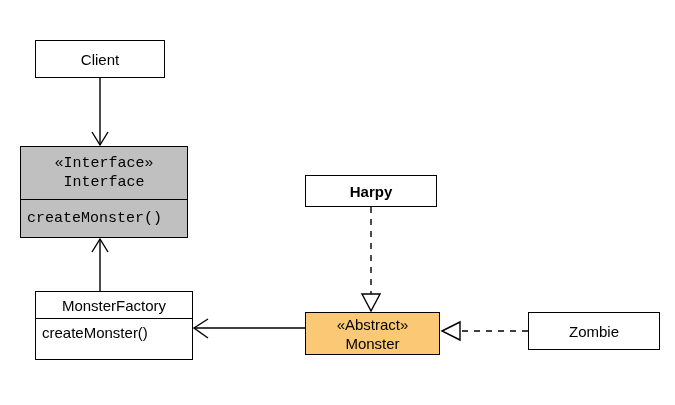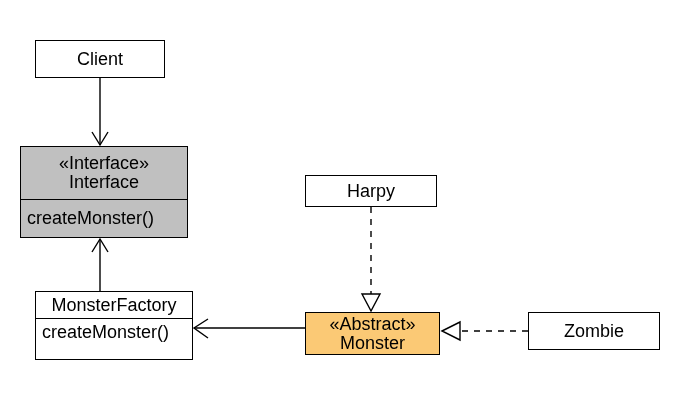--- a/index.html
+++ b/index.html
@@ -24,21 +24,21 @@
     flex-direction: column;
   }
   .compartment {
     box-sizing: border-box;
     display: flex;
     flex-direction: column;
     align-items: center;
     justify-content: center;
     text-align: center;
     color: #000000;
-    font-size: 18px;
+    font-size: 15px;
     line-height: 19px;
     white-space: nowrap;
   }
   .compartment.divided {
     border-top: 1px solid #000000;
   }
   .compartment.left-aligned {
     align-items: flex-start;
     text-align: center;
     padding-left: 6px;
@@ -93,21 +93,21 @@
       <polygon points="442,331 460,322 460,340" fill="#ffffff" stroke="#000000" stroke-width="1.4"></polygon>
     </g>
   </svg>
 
   <div class="uml-box" style="left:35px; top:40px; width:130px; height:38px;">
     <div class="compartment" style="flex:1;">
       <span class="classname">Client</span>
     </div>
   </div>
 
-  <div class="uml-box box-gray" style="left:20px; top:146px; width:168px; height:92px;">
+  <div class="uml-box box-gray" style="left:20px; top:146px; width:168px; height:92px;font-family:Liberation Mono, monospace;">
     <div class="compartment" style="height:52px;">
       <span class="stereotype">«Interface»</span>
       <span class="classname">Interface</span>
     </div>
     <div class="compartment divided left-aligned" style="flex:1;">
       <span>createMonster()</span>
     </div>
   </div>
 
   <div class="uml-box" style="left:35px; top:291px; width:158px; height:69px;">
@@ -115,21 +115,21 @@
       <span class="classname">MonsterFactory</span>
     </div>
     <div class="compartment divided left-aligned" style="height:28px; justify-content:center;">
       <span>createMonster()</span>
     </div>
     <div class="compartment left-aligned" style="flex:1;">
       <span></span>
     </div>
   </div>
 
-  <div class="uml-box" style="left:305px; top:175px; width:132px; height:32px;">
+  <div class="uml-box" style="left:305px; top:175px; width:132px; height:32px;font-weight:bold;">
     <div class="compartment" style="flex:1;">
       <span class="classname">Harpy</span>
     </div>
   </div>
 
   <div class="uml-box" style="left:528px; top:312px; width:132px; height:38px;">
     <div class="compartment" style="flex:1;">
       <span class="classname">Zombie</span>
     </div>
   </div>

